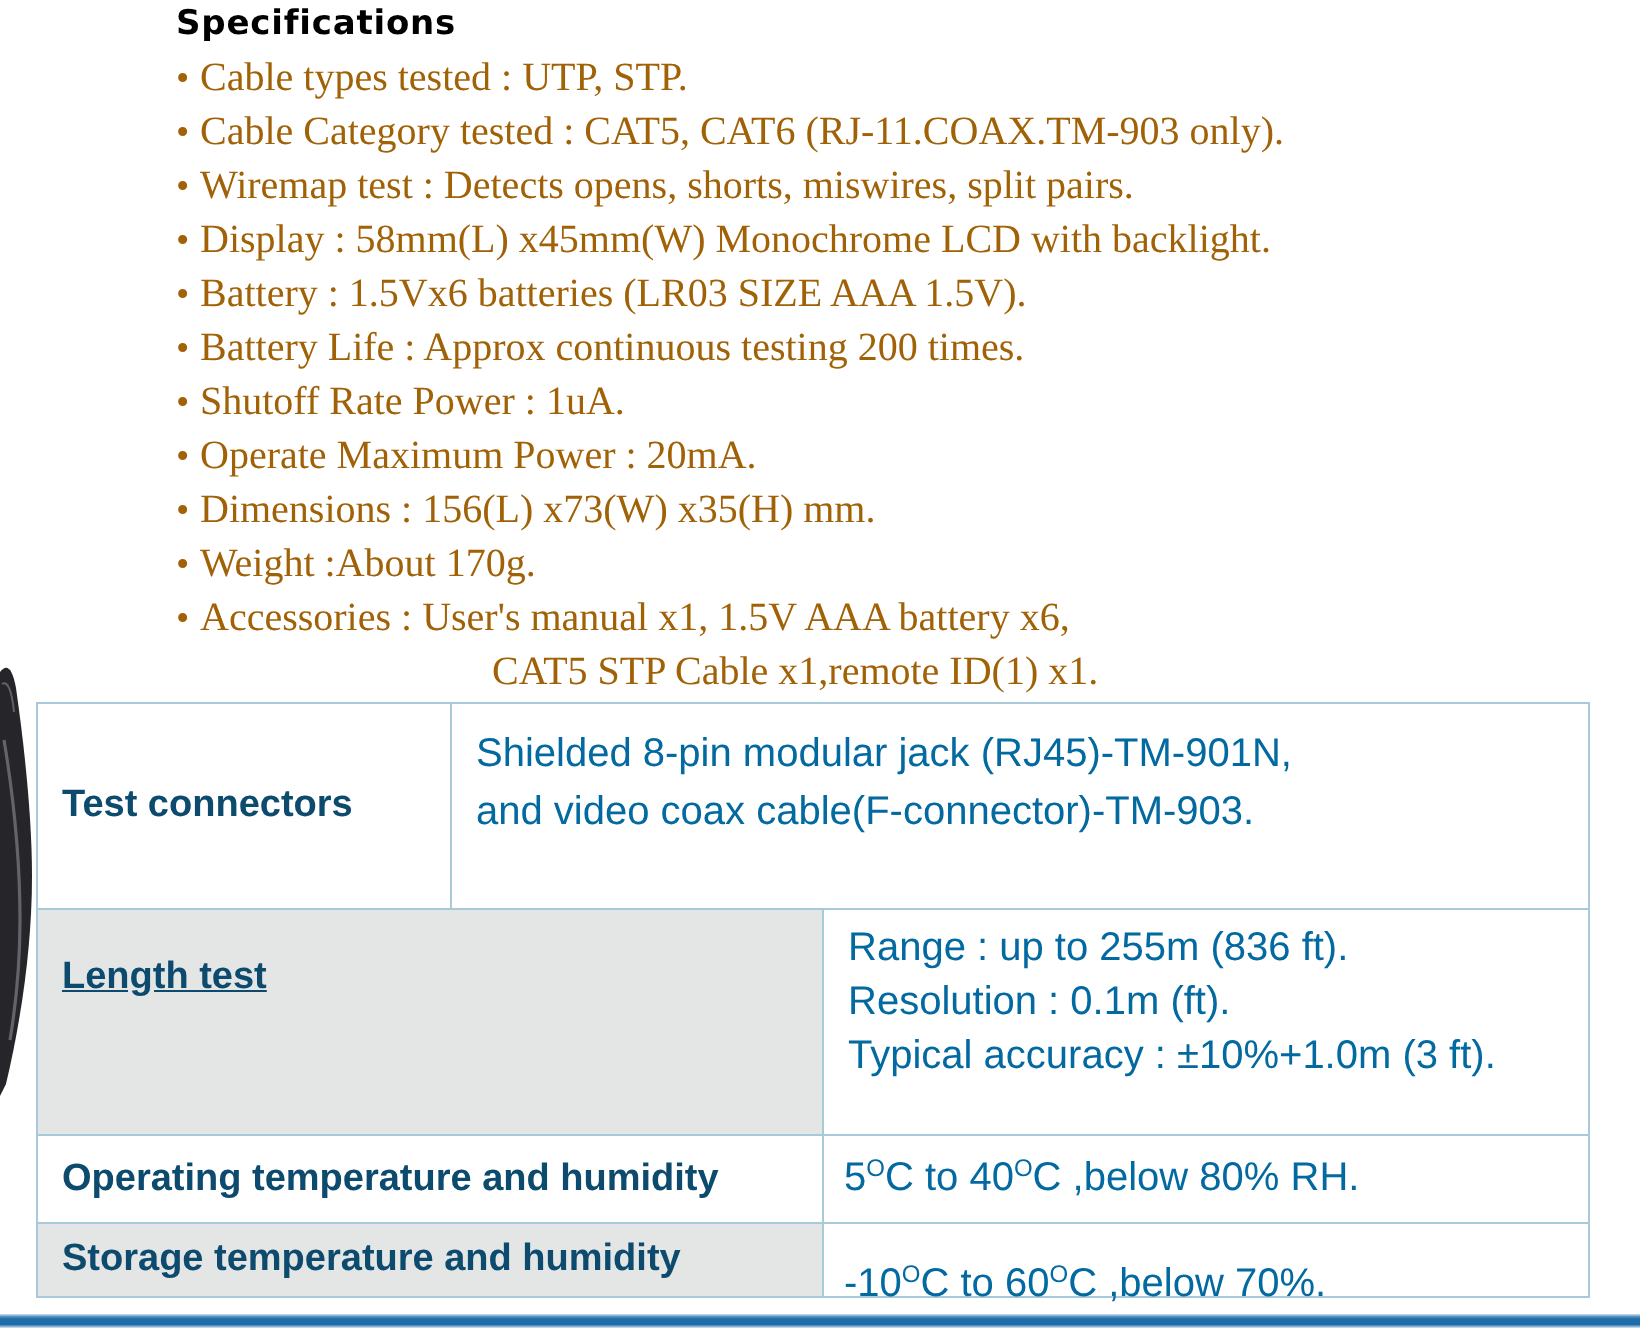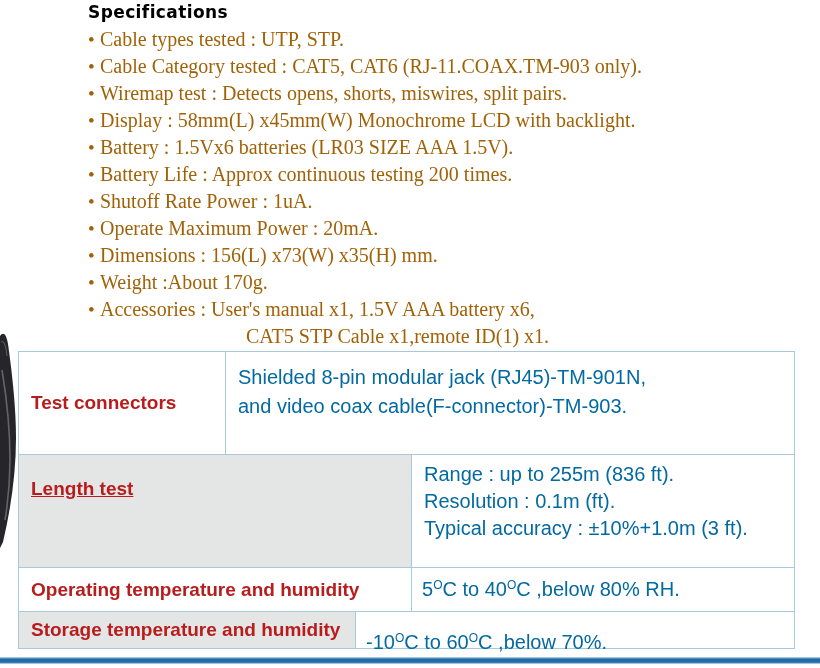--- a/index.html
+++ b/index.html
@@ -52,39 +52,39 @@
     box-sizing: border-box;
     background: #ffffff;
   }
   .trow { display: flex; box-sizing: border-box; }
   .trow + .trow { border-top: 1px solid #a7c9da; }
   .cell { box-sizing: border-box; }
   .label-cell {
     font-weight: bold;
     font-size: 19px;
     border-right: 1px solid #a7c9da;
-    color: #b91c1c;
+    color: #0c4a6e;
   }
   .value-cell { flex: 1; font-size: 20px; color: #0369a1; }
   .shaded { background: #e4e5e5; }
 
   .row-1 { height: 102px; }
   .row-1 .label-cell { width: 207px; display: flex; align-items: center; padding-left: 12px; }
   .row-1 .value-cell { padding: 11px 0 0 12px; line-height: 28.5px; }
 
   .row-2 { height: 113px; }
   .row-2 .label-cell { width: 393px; padding: 23px 0 0 12px; text-decoration: underline; }
   .row-2 .value-cell { padding: 6px 0 0 12px; line-height: 27px; }
 
   .row-3 { height: 44px; }
   .row-3 .label-cell { width: 393px; display: flex; align-items: center; padding-left: 12px; }
   .row-3 .value-cell { display: flex; align-items: center; padding-left: 10px; }
 
   .row-4 { height: 37px; }
-  .row-4 .label-cell { width: 337px; display: flex; align-items: center; padding-left: 12px; }
+  .row-4 .label-cell { width: 393px; display: flex; align-items: center; padding-left: 12px; }
   .row-4 .value-cell { display: flex; align-items: center; padding-left: 10px; margin-top: 24px; }
 
   sup.deg {
     font-size: 12px;
     line-height: 0;
     vertical-align: 7px;
   }
 
   
   .bottom-rule {

